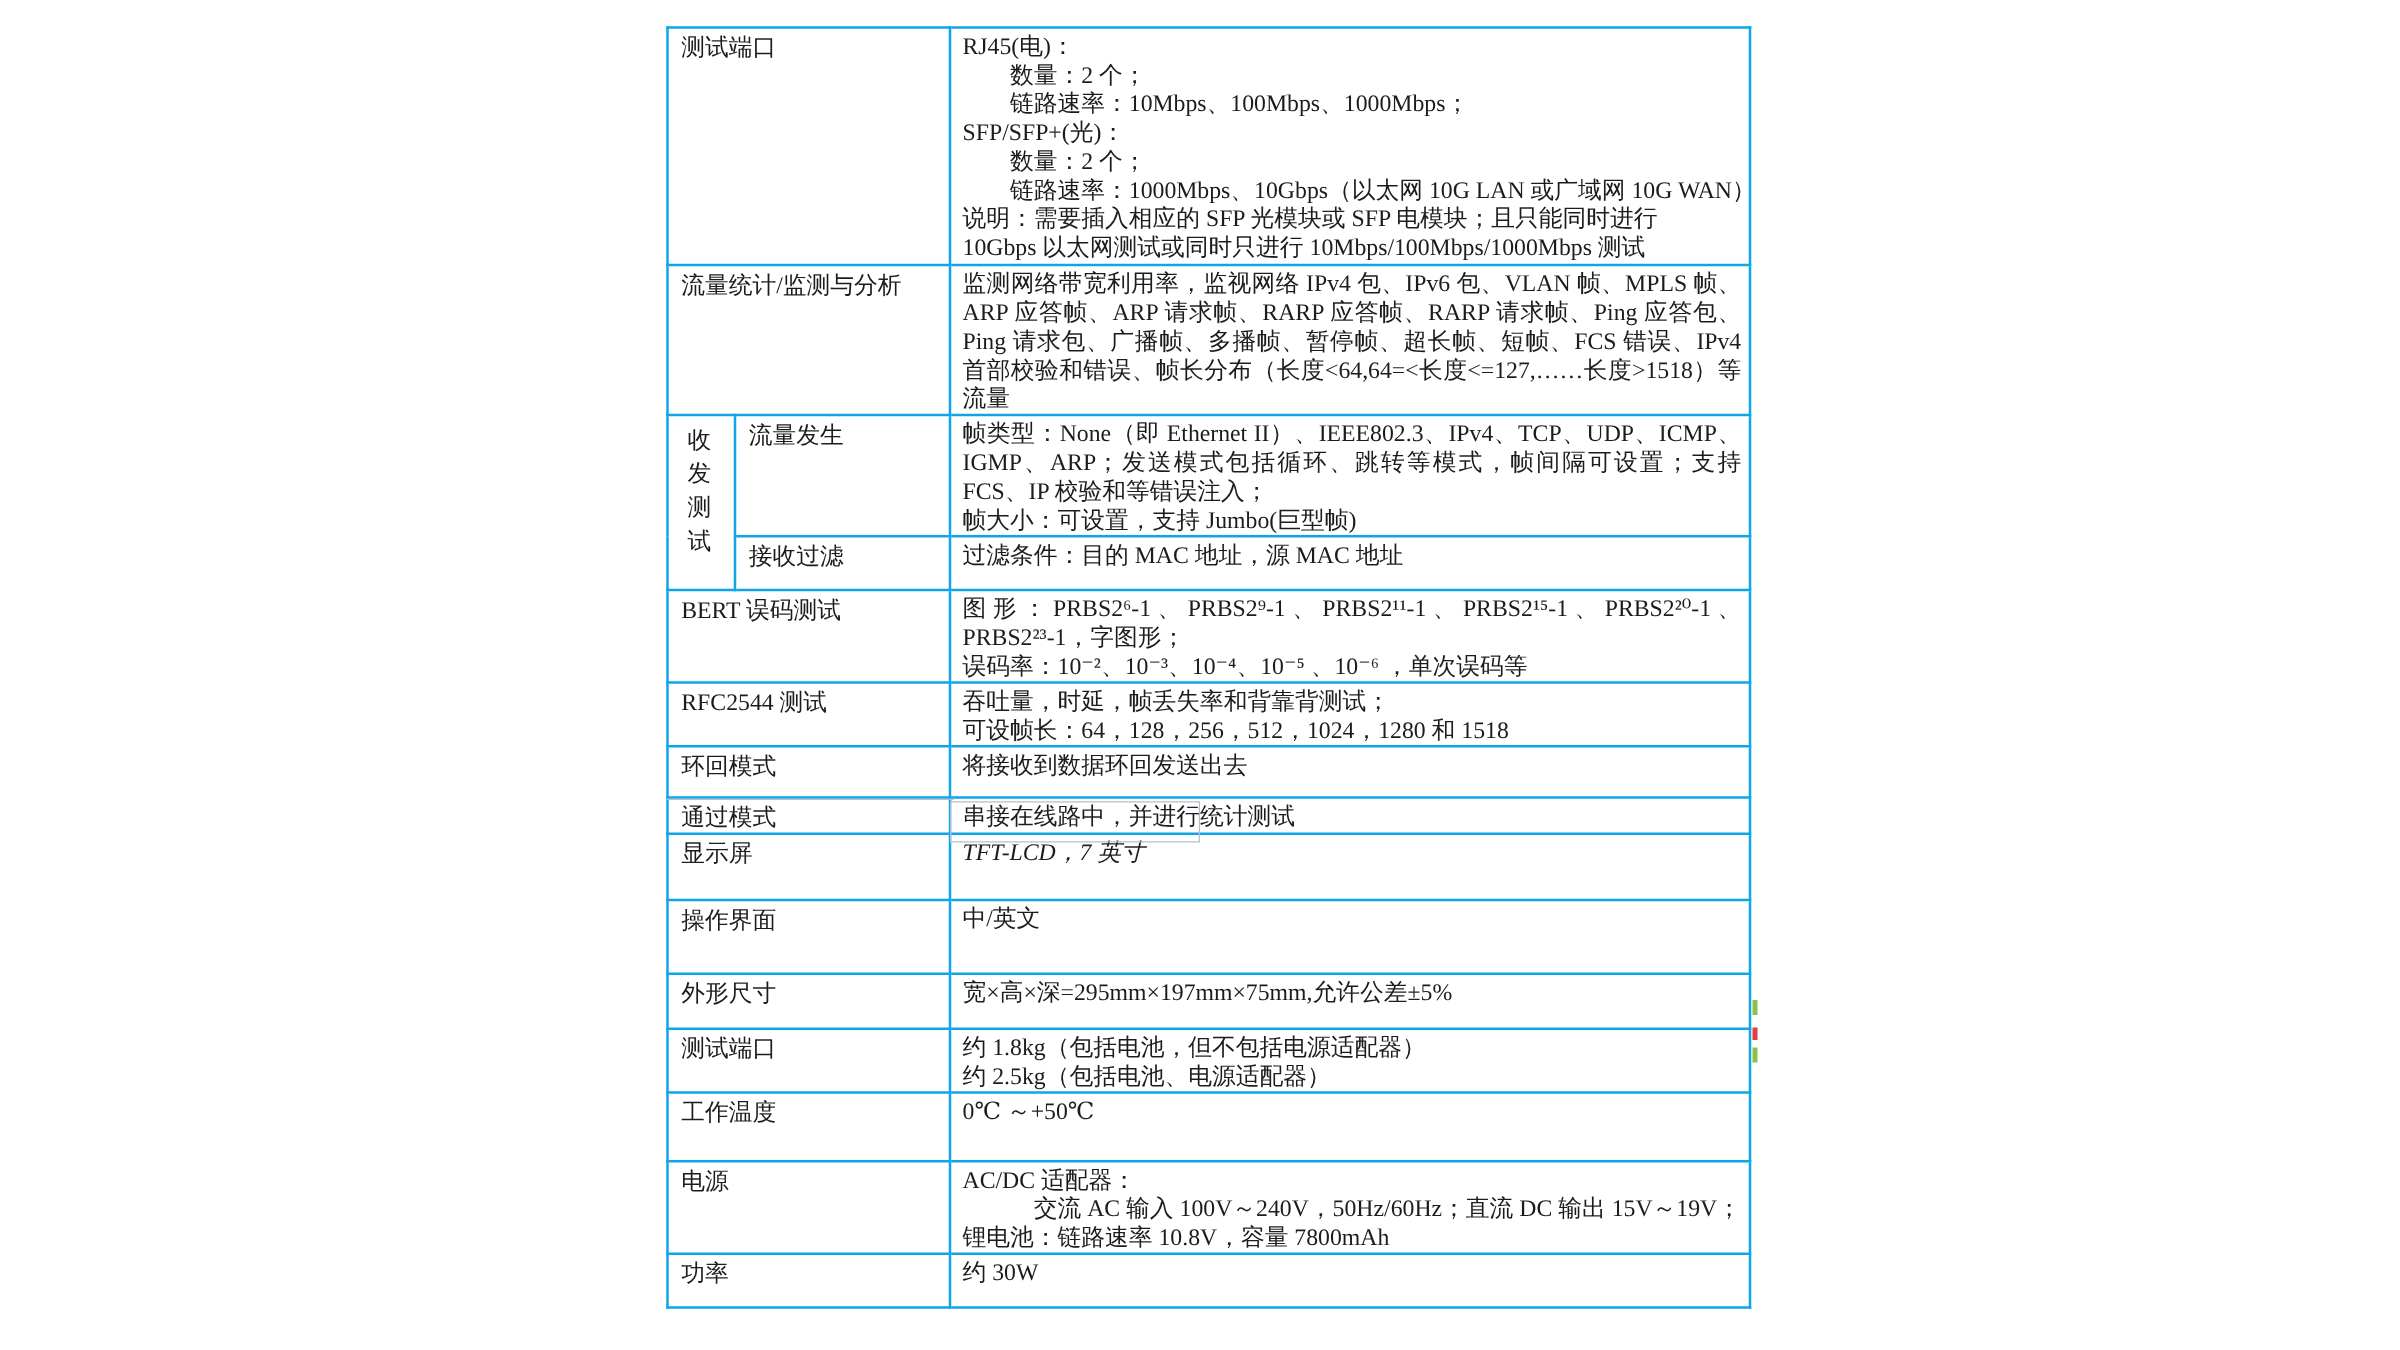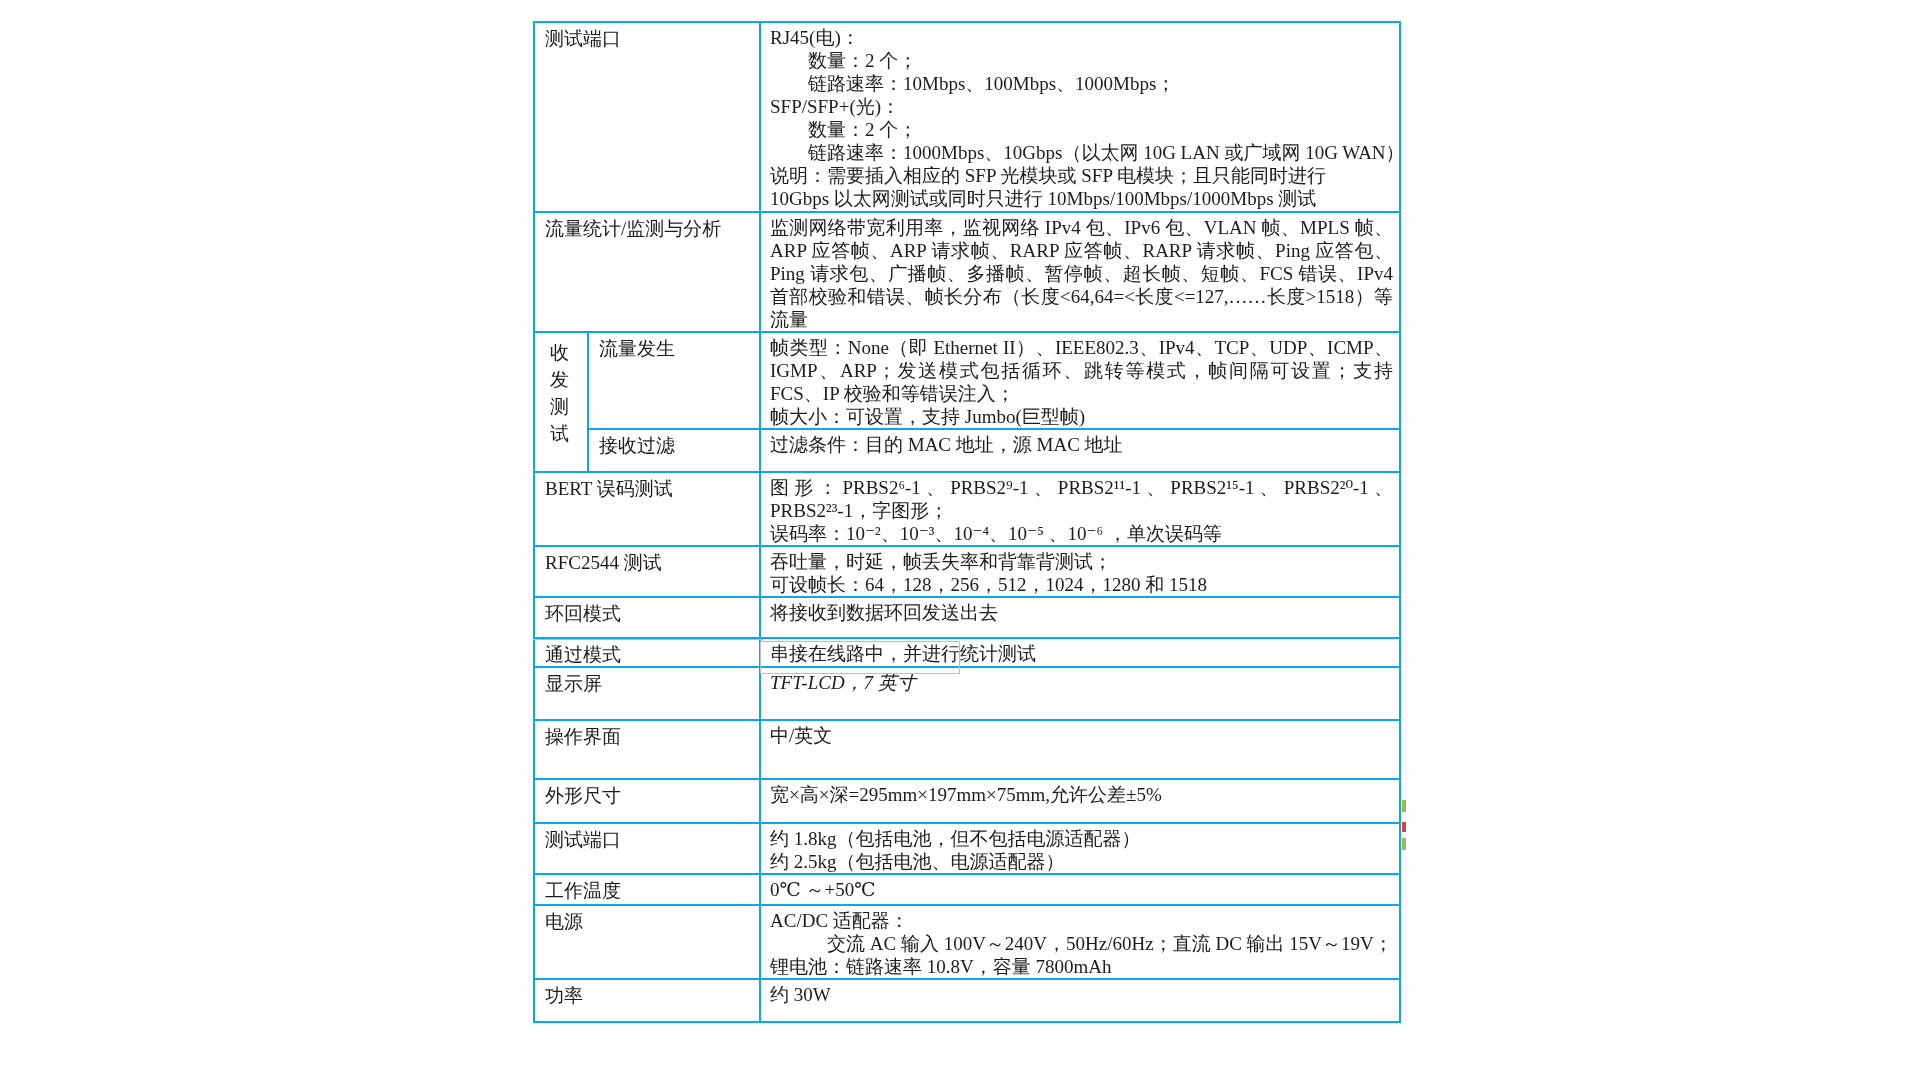--- a/index.html
+++ b/index.html
@@ -147,21 +147,21 @@
     </tr>
 
     <tr style="height:49px">
       <td colspan="2" class="label">测试端口</td>
       <td class="val">
         <div class="ln">约 1.8kg（包括电池，但不包括电源适配器）</div>
         <div class="ln">约 2.5kg（包括电池、电源适配器）</div>
       </td>
     </tr>
 
-    <tr style="height:31px">
+    <tr style="height:55px">
       <td colspan="2" class="label">工作温度</td>
       <td class="val">
         <div class="ln">0℃ ～+50℃</div>
       </td>
     </tr>
 
     <tr style="height:68px">
       <td colspan="2" class="label">电源</td>
       <td class="val">
         <div class="ln">AC/DC 适配器：</div>

